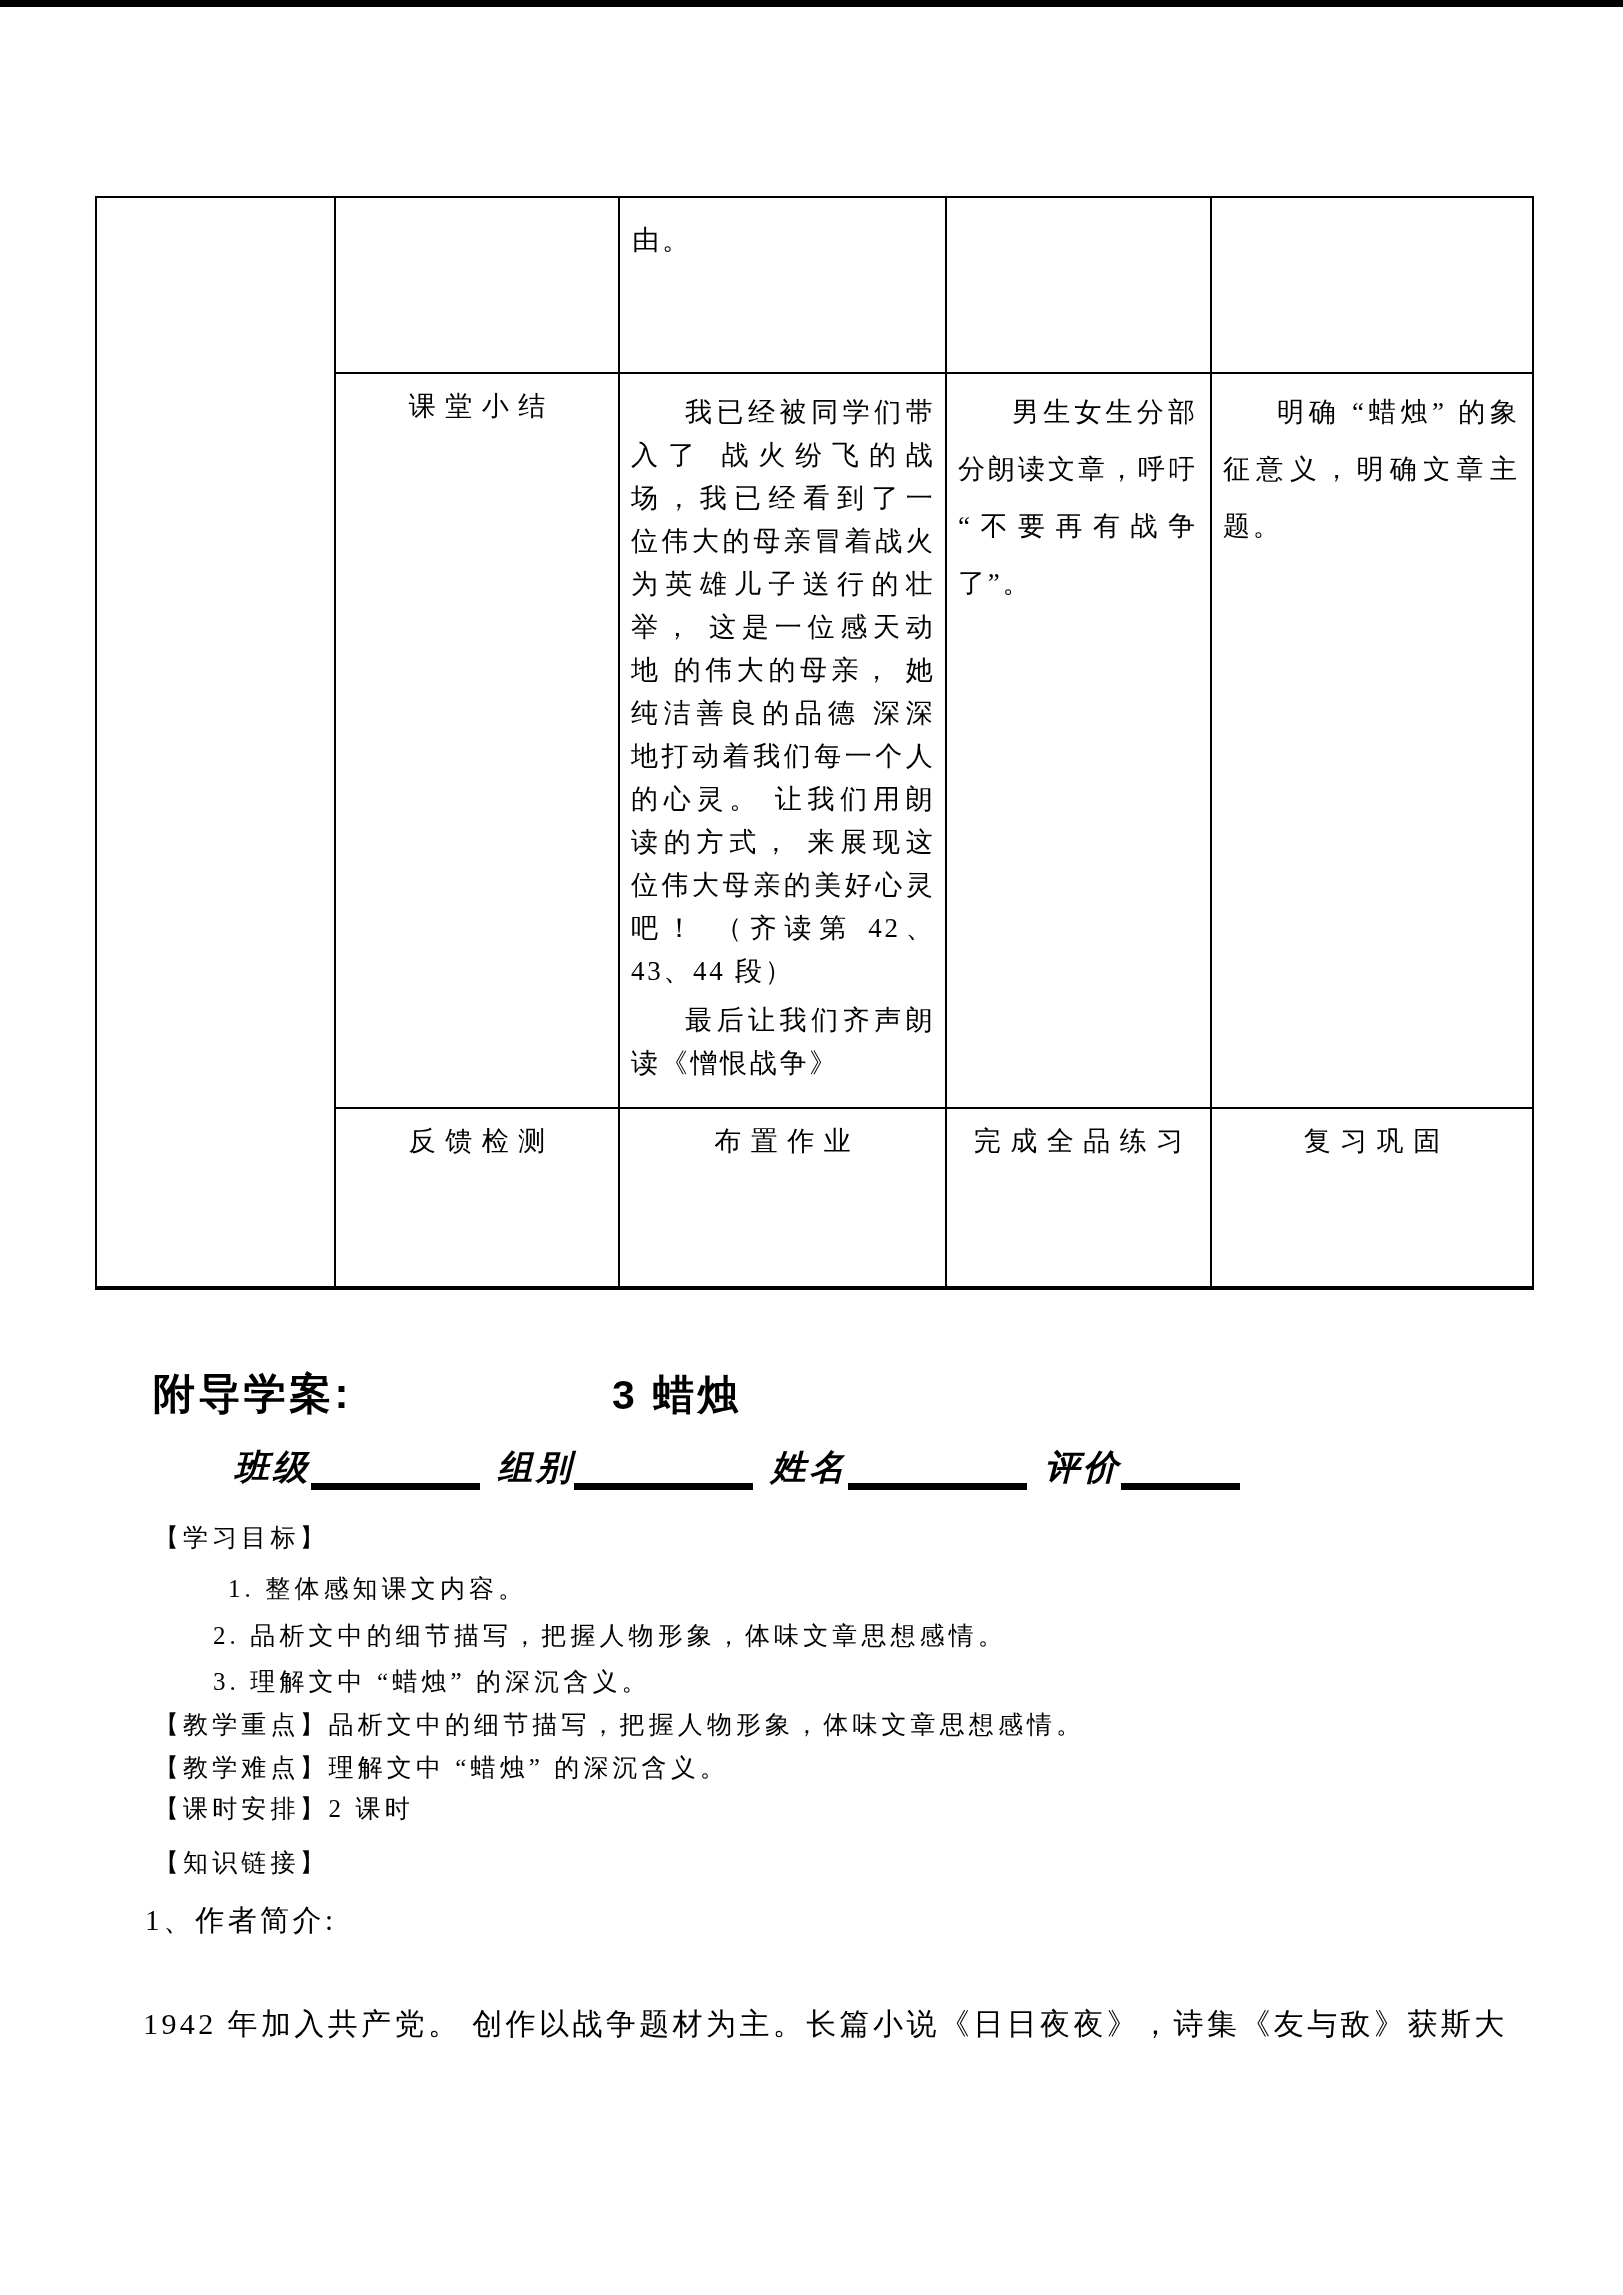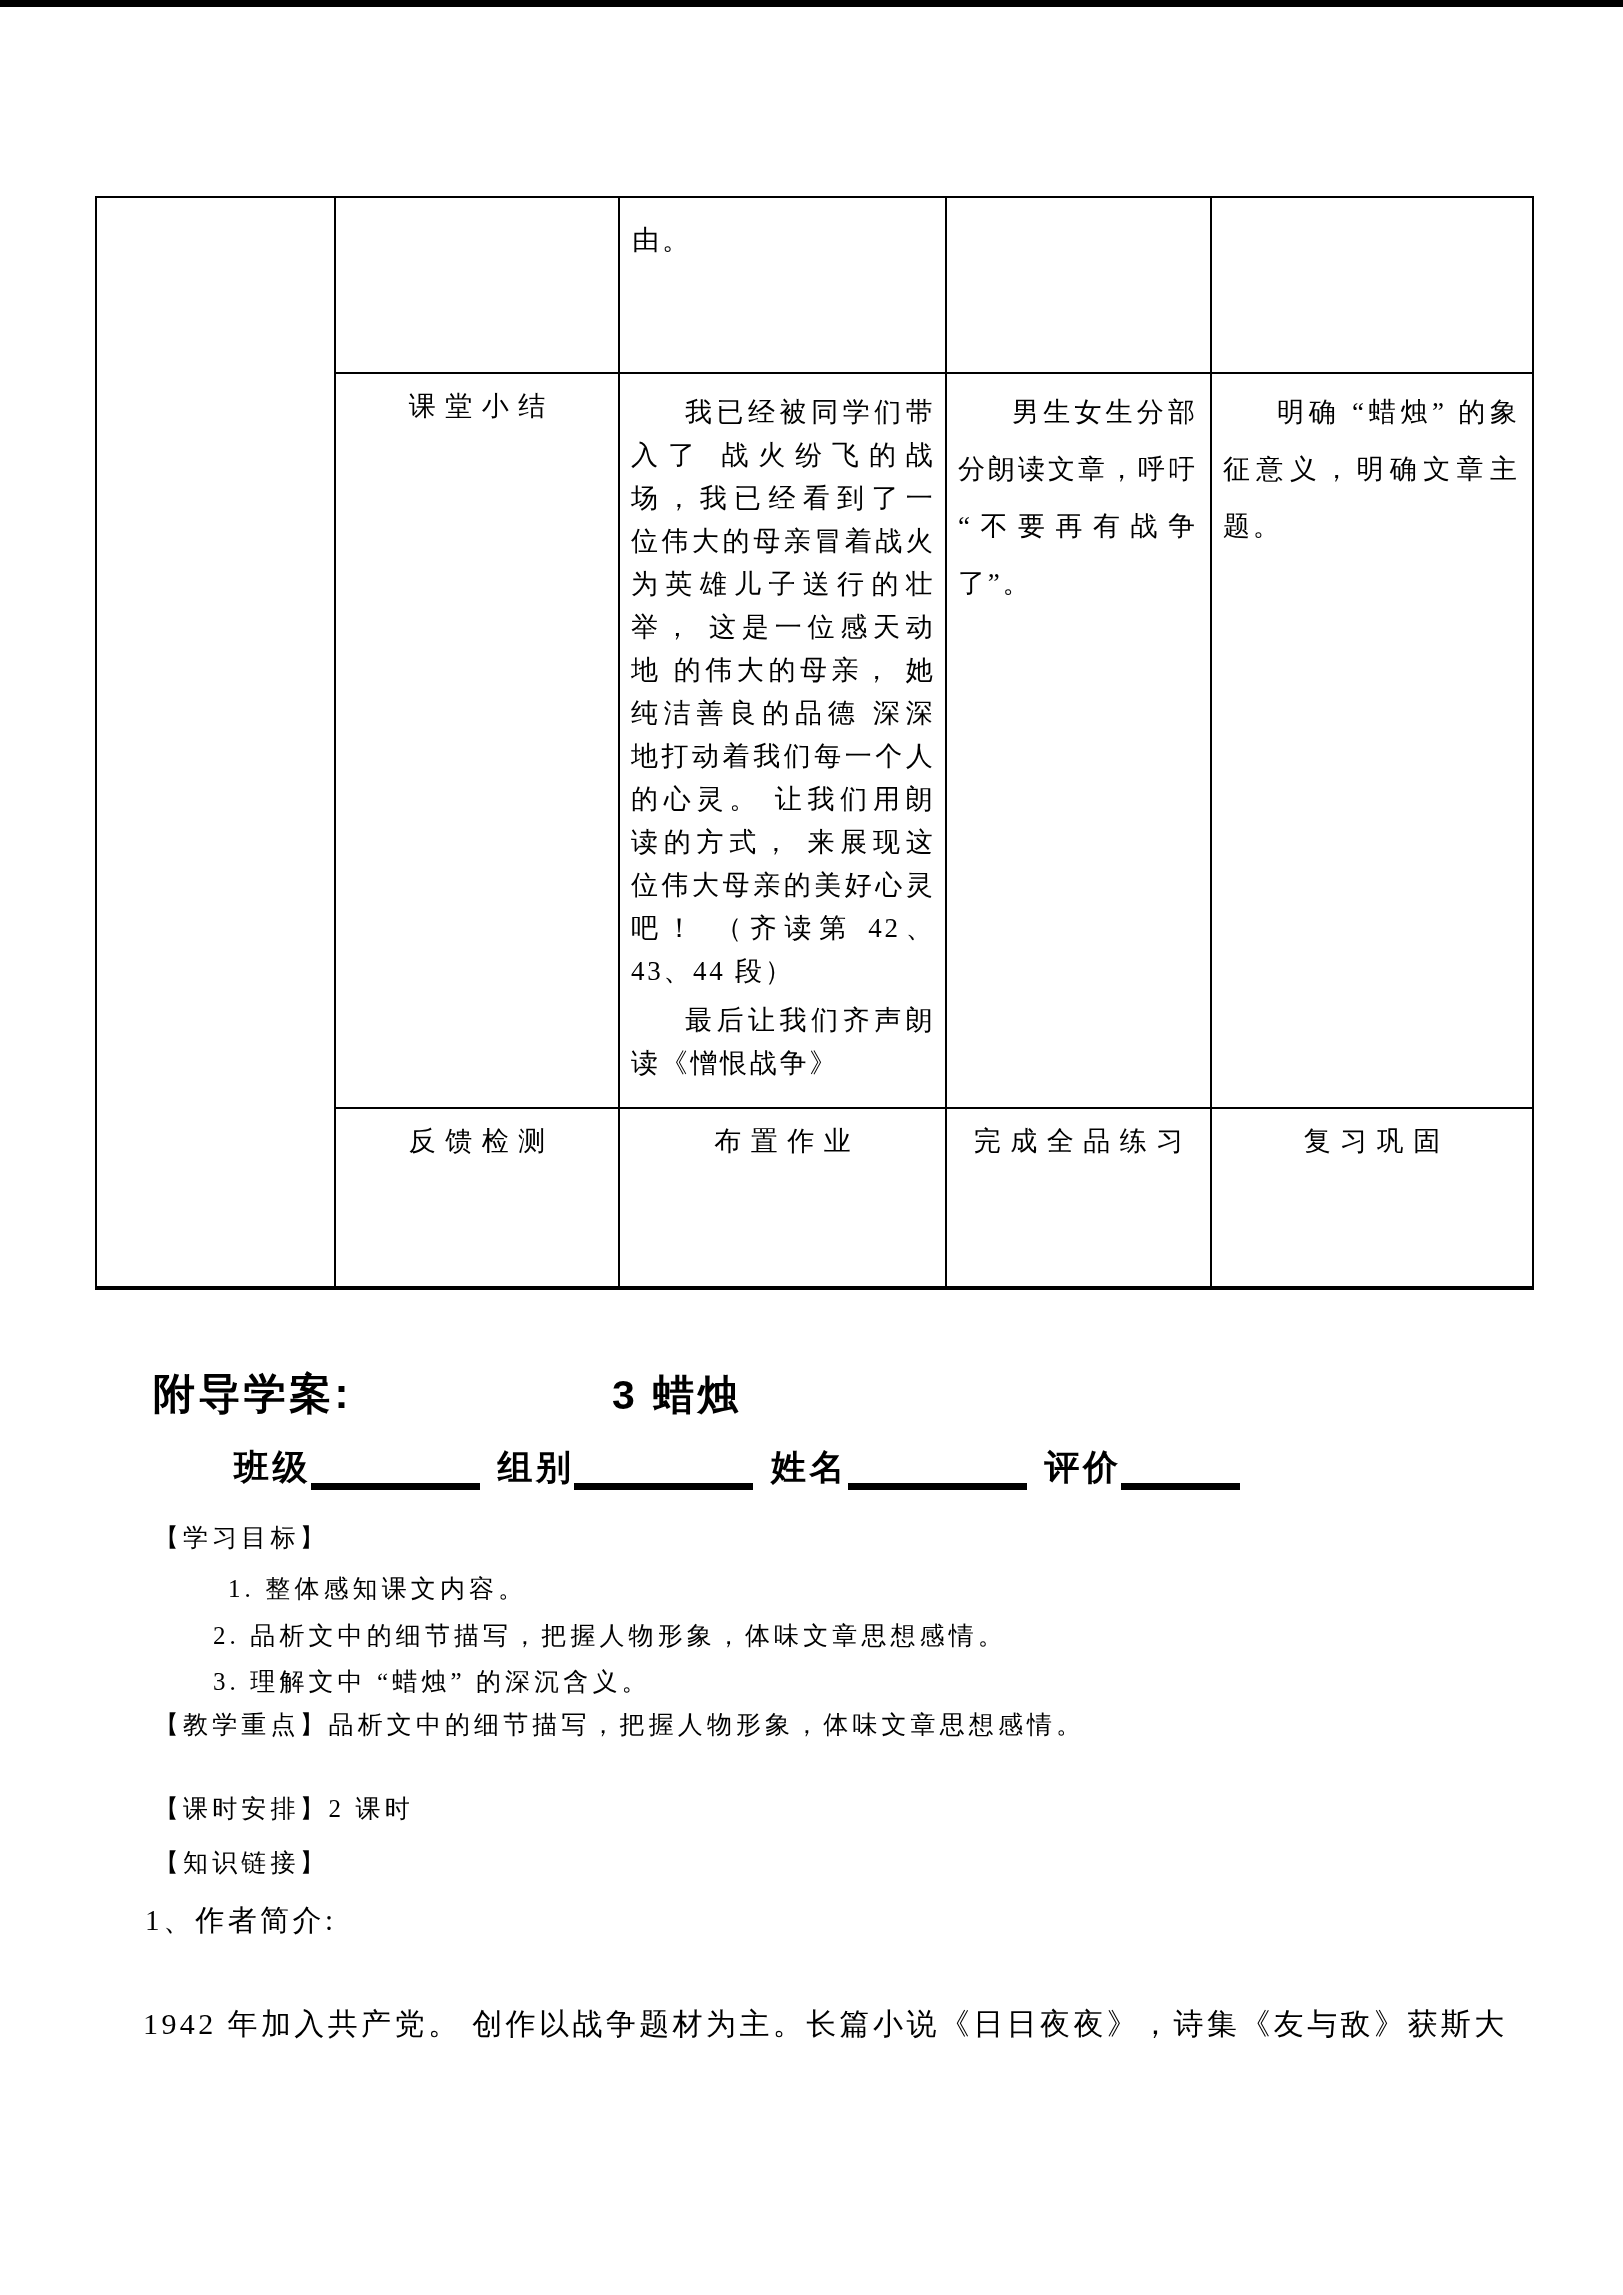--- a/index.html
+++ b/index.html
@@ -39,21 +39,21 @@
   .wide-cell{padding:9.5px 12.3px 0 11px;line-height:57px;letter-spacing:2.7px;}
   .wide-cell p{text-indent:2em;text-align:justify;}
   .label-cell{text-align:center;padding-top:16.4px;letter-spacing:9.5px;text-indent:9.5px;line-height:33px;}
 
   
   .abs{position:absolute;white-space:nowrap;}
   .h-prefix{left:153px;top:1366px;font-family:"Liberation Sans",sans-serif;font-weight:700;font-size:42px;letter-spacing:3.4px;}
   .h-title {left:612px;top:1368px;font-family:"Liberation Sans",sans-serif;font-weight:700;font-size:41px;letter-spacing:3.4px;}
 
   .info-line{left:234px;top:1444px;display:flex;align-items:flex-end;
-    font-family:"Liberation Sans",sans-serif;font-weight:700;font-size:35px;letter-spacing:3.4px;}
+    font-family:"Liberation Sans",sans-serif;font-weight:700;font-size:35px;letter-spacing:3.4px;font-style:italic;}
   .fld{display:flex;align-items:flex-end;margin-right:17.7px;}
   .fld:last-child{margin-right:0;}
   .fld-line{display:inline-block;border-bottom:7.5px solid #000;margin-bottom:1.4px;}
   .w1{width:169px}.w2{width:179px}.w3{width:179px}.w4{width:119px}
 
   .doc-line{font-size:25px;letter-spacing:4.1px;}
   .goals-header{left:154px;top:1521px;}
   .goal-1{left:228px;top:1572px;}
   .goal-2{left:213px;top:1619px;}
   .goal-3{left:213px;top:1665px;}
@@ -135,20 +135,23 @@
   </div>
 
   <div class="abs doc-line goals-header">【学习目标】</div>
   <div class="abs doc-line goal-1">1. 整体感知课文内容。</div>
   <div class="abs doc-line goal-2">2. 品析文中的细节描写，把握人物形象，体味文章思想感情。</div>
   <div class="abs doc-line goal-3">3. 理解文中 “蜡烛” 的深沉含义。</div>
 
   <div class="abs doc-line keypoint">
     <span>【教学重点】</span><span>品析文中的细节描写，把握人物形象，体味文章思想感情。</span>
   </div>
+  <div class="abs doc-line difficulty">
+    <span>【教学难点】</span><span>理解文中 “蜡烛” 的深沉含义。</span>
+  </div>
   <div class="abs doc-line schedule">
     <span>【课时安排】</span><span>2 课时</span>
   </div>
 
   <div class="abs doc-line knowledge">【知识链接】</div>
   <div class="abs author-heading">1、作者简介:</div>
   <div class="abs author-line author-line2">1942 年加入共产党。 创作以战争题材为主。长篇小说《日日夜夜》，诗集《友与敌》获斯大</div>
 
 </div>
 

